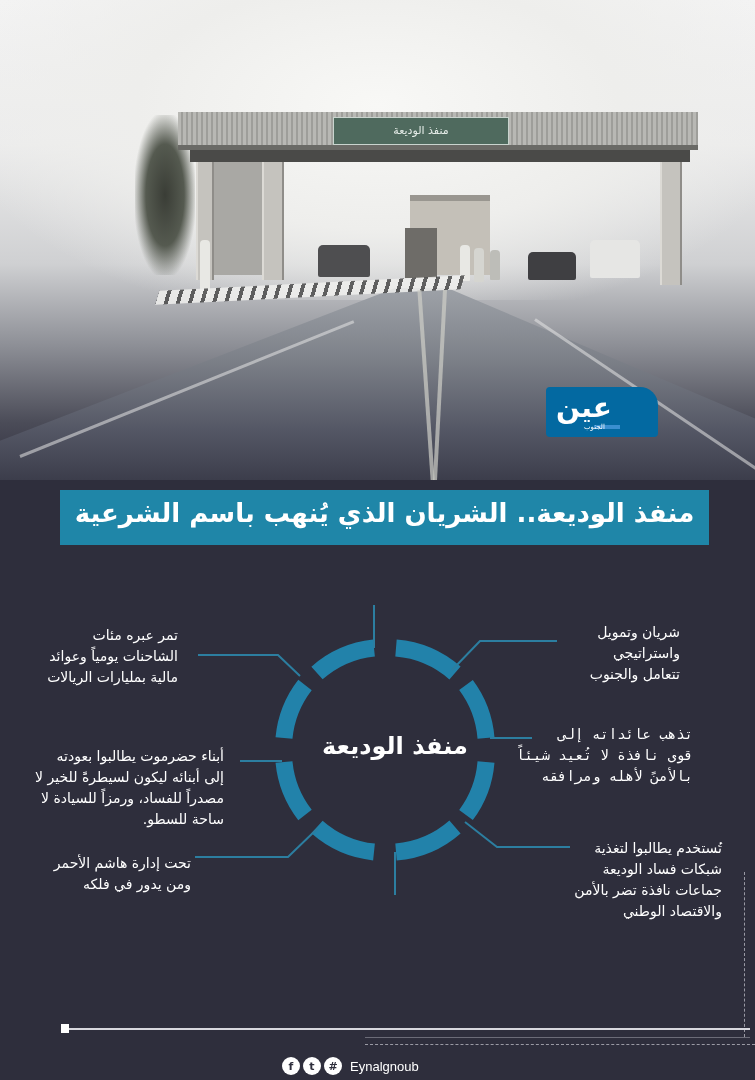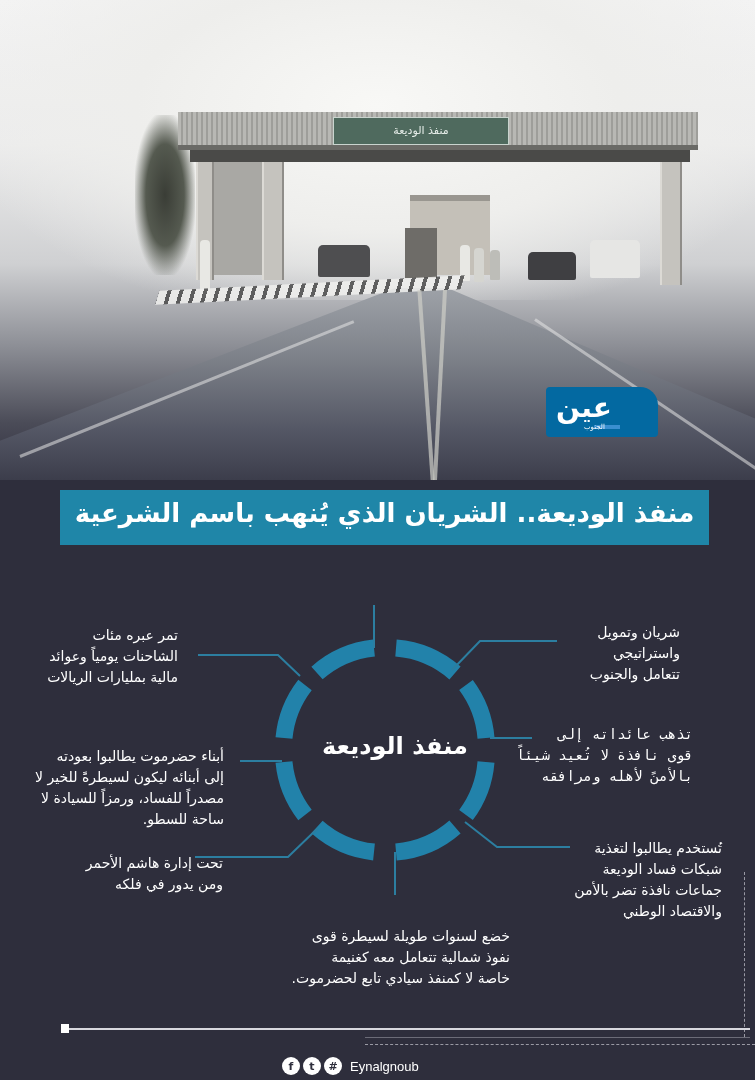--- a/index.html
+++ b/index.html
@@ -156,30 +156,25 @@
     <div>تمر عبره مئات</div>
     <div>الشاحنات يومياً وعوائد</div>
     <div>مالية بمليارات الريالات</div>
   </div>
   <div class="note" style="right:531px;top:186px;">
     <div>أبناء حضرموت يطالبوا بعودته</div>
     <div>إلى أبنائه ليكون لسيطرةً للخير لا</div>
     <div>مصدراً للفساد، ورمزاً للسيادة لا</div>
     <div>ساحة للسطو.</div>
   </div>
-  <div class="note" style="right:532px;top:293px;margin-left:37px;">
+  <div class="note" style="right:564px;top:293px;margin-left:37px;">
     <div>تحت إدارة هاشم الأحمر</div>
     <div>ومن يدور في فلكه</div>
   </div>
 
-  <div class="note" style="right:245px;top:366px;">
-    <div>خضع لسنوات طويلة لسيطرة قوى</div>
-    <div>نفوذ شمالية تتعامل معه كغنيمة</div>
-    <div>خاصة لا كمنفذ سيادي تابع لحضرموت.</div>
-  </div>
 </div>
 
 <div class="dashed-v"></div>
 <div class="footer-line"></div>
 <div class="footer-handle"></div>
 <div class="solid-h2"></div>
 <div class="dashed-h"></div>
 
 <div class="social">
   <div class="social-icon">f</div>

